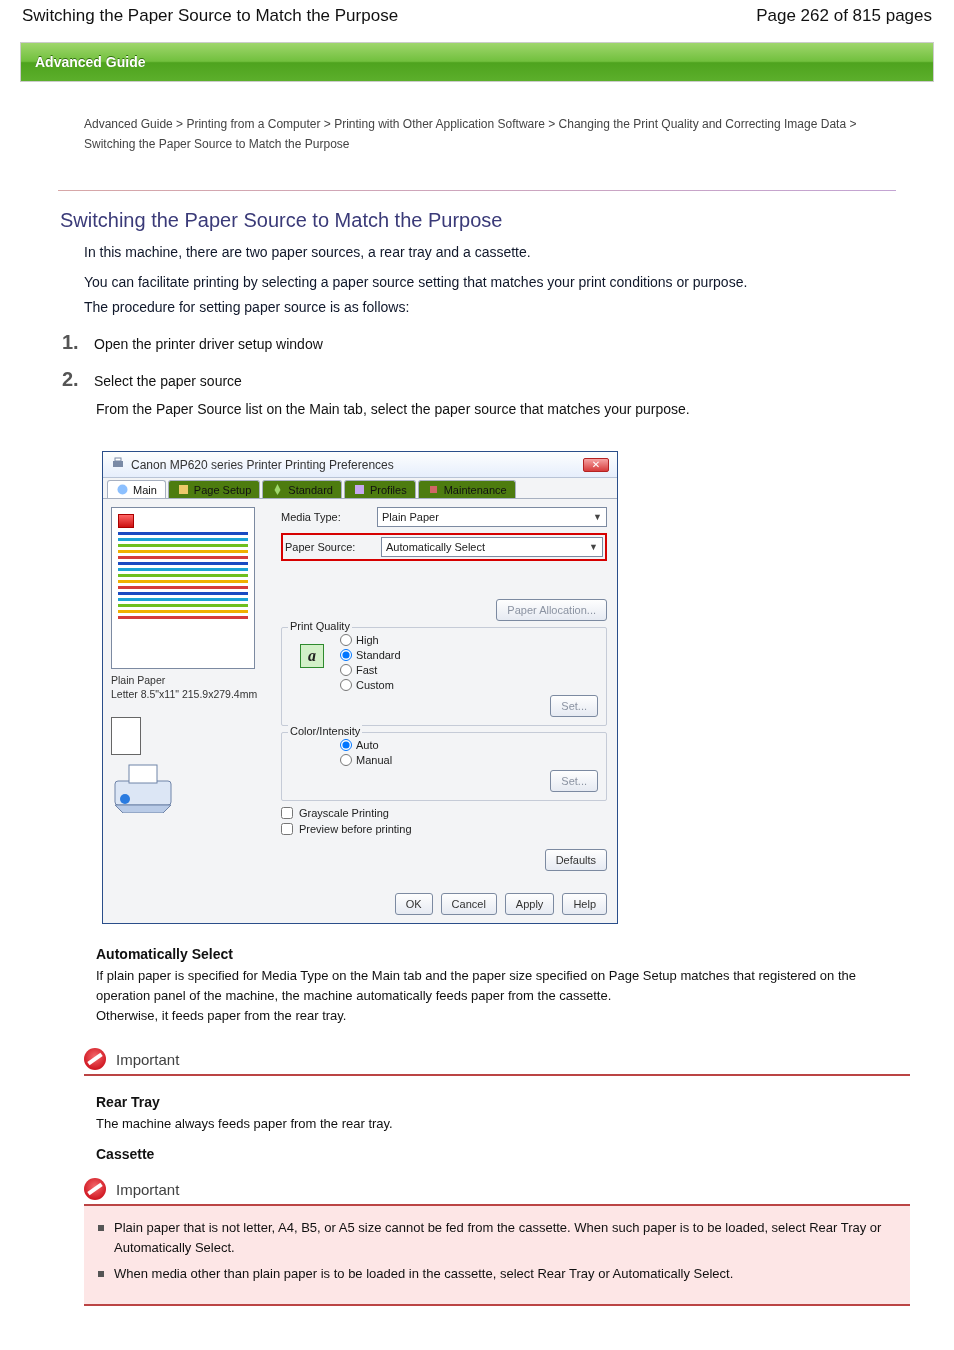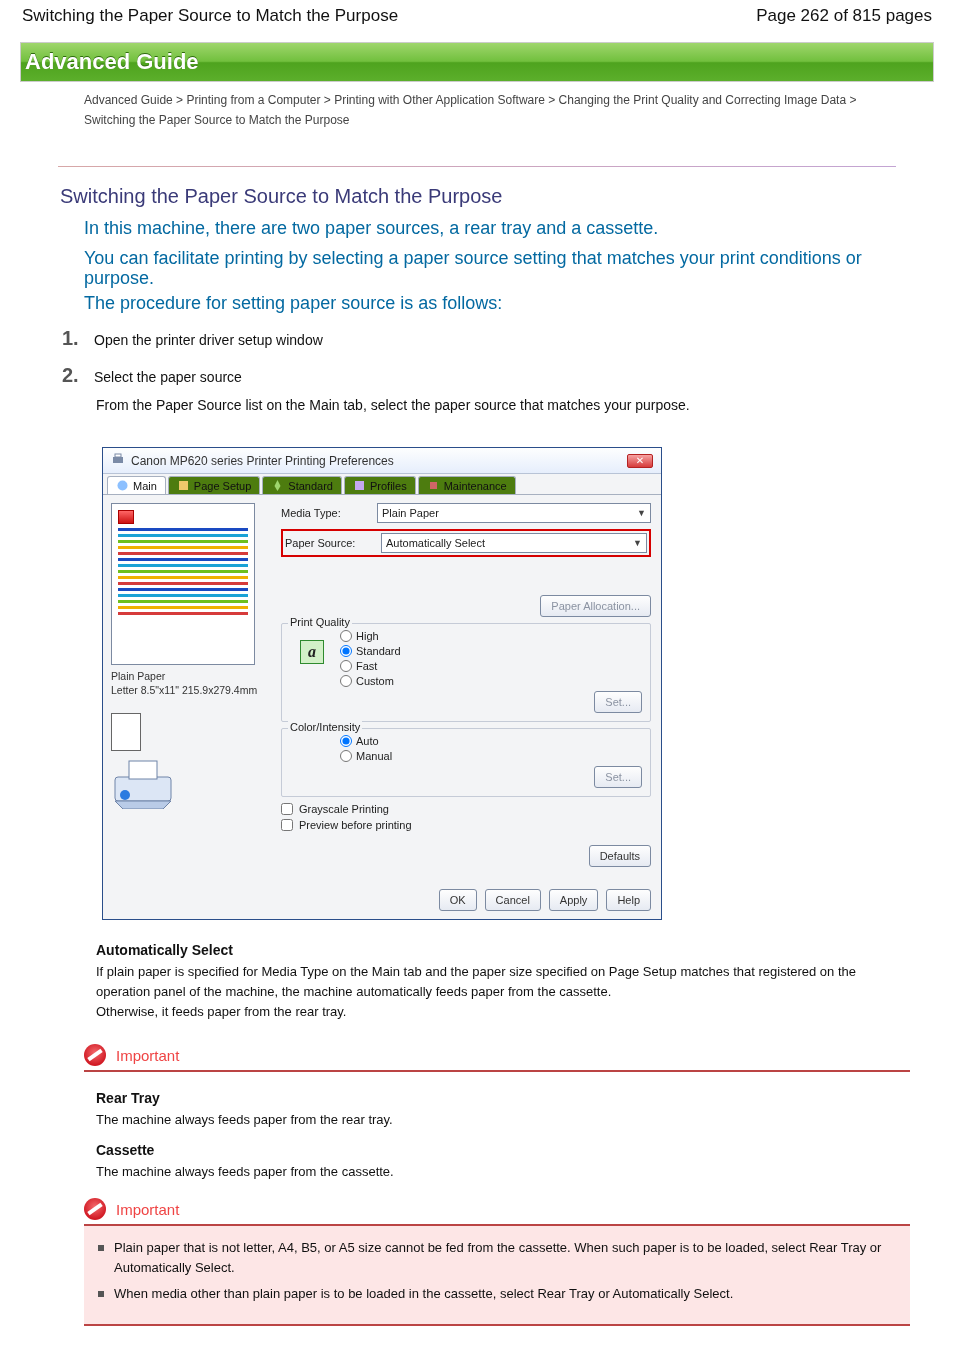--- a/index.html
+++ b/index.html
@@ -19,36 +19,36 @@
     padding: 6px 22px 10px 22px;
     font-size: 17px;
   }
   .adv-guide-bar {
     margin: 6px 20px 0 20px;
     height: 40px;
     border: 1px solid #ccc;
     background: linear-gradient(#9fd66c, #72c03e 48%, #4ea31e 52%, #5caf2b);
     display: flex;
     align-items: center;
-    padding-left: 4px;
+    padding-left: 14px;
     color: #fff;
-    font-size: 22px;
+    font-size: 14px;
     font-weight: bold;
     text-shadow: 0 -1px 0 #2e6a0e;
   }
   .rule {
     margin: 36px 58px 18px 58px;
     height: 1px;
     background: linear-gradient(to right, #d7a7a7, #c3a4d3);
   }
   .main-text {
     margin: 10px 60px 0 84px;
-    font-size: 18px;
+    font-size: 14px;
     line-height: 20px;
-    color: #0369a1;
+    color: #0f172a;
   }
   .numbered {
     margin: 14px 60px 0 62px;
     display: flex;
     align-items: flex-start;
     gap: 12px;
   }
   .numbered .num {
     font-size: 20px;
     font-weight: bold;
@@ -62,21 +62,21 @@
   }
   .subtext {
     margin: 8px 60px 0 96px;
     font-size: 14px;
     line-height: 20px;
   }
 
   
   .dialog-wrap {
     margin: 32px 0 0 102px;
-    width: 560px;
+    width: 516px;
   }
   .dlg {
     border: 1px solid #2a4e8a;
     background: #f3f4f6;
     position: relative;
   }
   .dlg-title {
     background: linear-gradient(#fdfefe, #e6eefc);
     border-bottom: 1px solid #b8c3d6;
     font-size: 12px;
@@ -186,21 +186,21 @@
   .no-icon {
     width:22px; height:22px;
     background: radial-gradient(circle at 50% 40%, #f46a6d 0%, #d11a24 70%);
     border-radius: 50%;
     position:relative;
   }
   .no-icon::after{
     content:""; position:absolute; left:3px; right:3px; top:50%; height:4px;
     background:#fff; transform:translateY(-50%) rotate(-35deg);
   }
-  .important-title { font-size:15px; color:#ef4444; }
+  .important-title { font-size:15px; color:#404040; }
   .imp-hr {
     border:none; height:2px; background:#b44; margin:2px 0 0 0;
   }
   .pink-panel {
     background:#fde6e6;
     border-bottom: 2px solid #b44;
     padding: 12px 14px 14px 14px;
     font-size:13px;
     line-height: 20px;
   }
@@ -210,21 +210,21 @@
 </head>
 <body>
 
 <div class="page-header">
   <div>Switching the Paper Source to Match the Purpose</div>
   <div>Page 262 of 815 pages</div>
 </div>
 
 <div class="adv-guide-bar">Advanced Guide</div>
 
-<div class="main-text" style="margin-top:8px; font-size:12px; color:#444;">Advanced Guide &gt; Printing from a Computer &gt; Printing with Other Application Software &gt; Changing the Print Quality and Correcting Image Data &gt; Switching the Paper Source to Match the Purpose</div>
+<div class="main-text" style="margin-top:32px; font-size:12px; color:#444;">Advanced Guide &gt; Printing from a Computer &gt; Printing with Other Application Software &gt; Changing the Print Quality and Correcting Image Data &gt; Switching the Paper Source to Match the Purpose</div>
 
 <div class="rule"></div>
 
 <div style="margin:6px 60px 8px 60px; font-size:20px; color:#3a3a78;">Switching the Paper Source to Match the Purpose</div>
 
 <div class="main-text">In this machine, there are two paper sources, a rear tray and a cassette.</div>
 <div class="main-text">You can facilitate printing by selecting a paper source setting that matches your print conditions or purpose.</div>
 <div class="main-text" style="margin-top:5px;">The procedure for setting paper source is as follows:</div>
 
 <div class="numbered">
@@ -422,21 +422,20 @@
   <hr class="imp-hr">
 </div>
 
 <div style="margin:18px 60px 0 96px;">
   <div style="font-weight:bold; font-size:14px;">Rear Tray</div>
   <div style="font-size:13px; line-height:20px; margin-top:4px;">The machine always feeds paper from the rear tray.</div>
 </div>
 
 <div style="margin:12px 60px 0 96px;">
   <div style="font-weight:bold; font-size:14px;">Cassette</div>
-  <div style="font-size:13px; line-height:20px; margin-top:4px;">The machine always feeds paper from the cassette.</div>
 </div>
 
 <div class="important-block" style="margin-top:16px;">
   <div class="important-head">
     <div class="no-icon"></div>
     <div class="important-title">Important</div>
   </div>
   <hr class="imp-hr">
   <div class="pink-panel">
     <div class="bullet-line">

